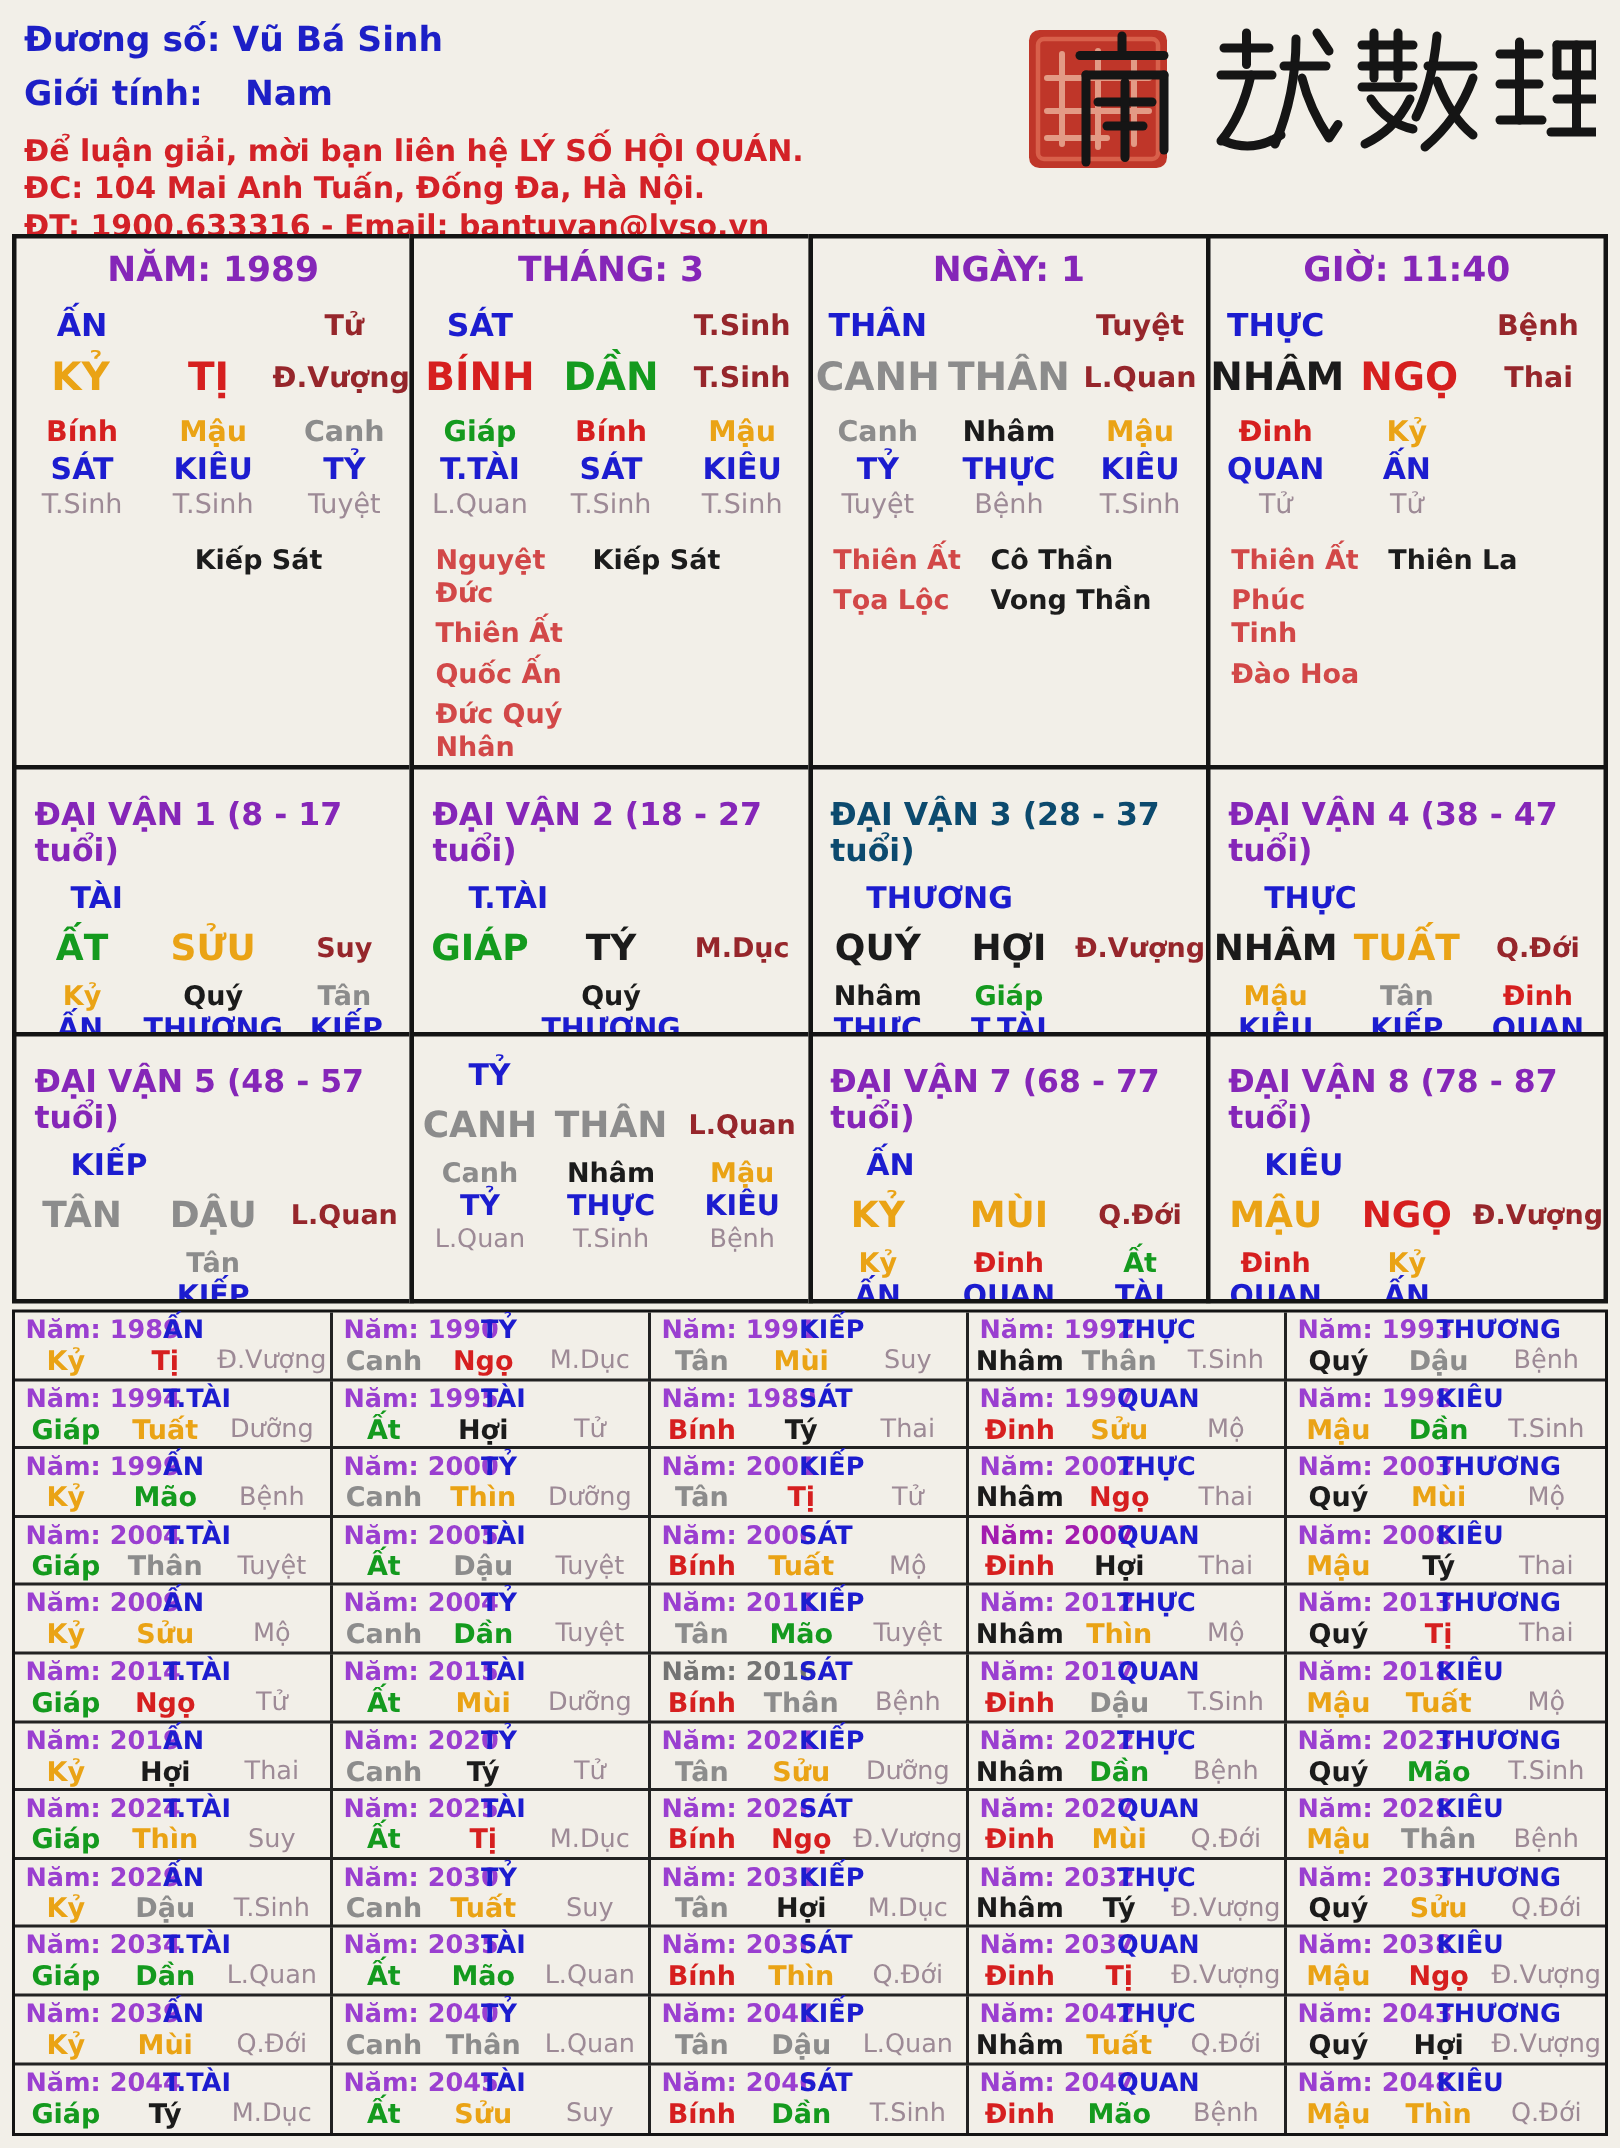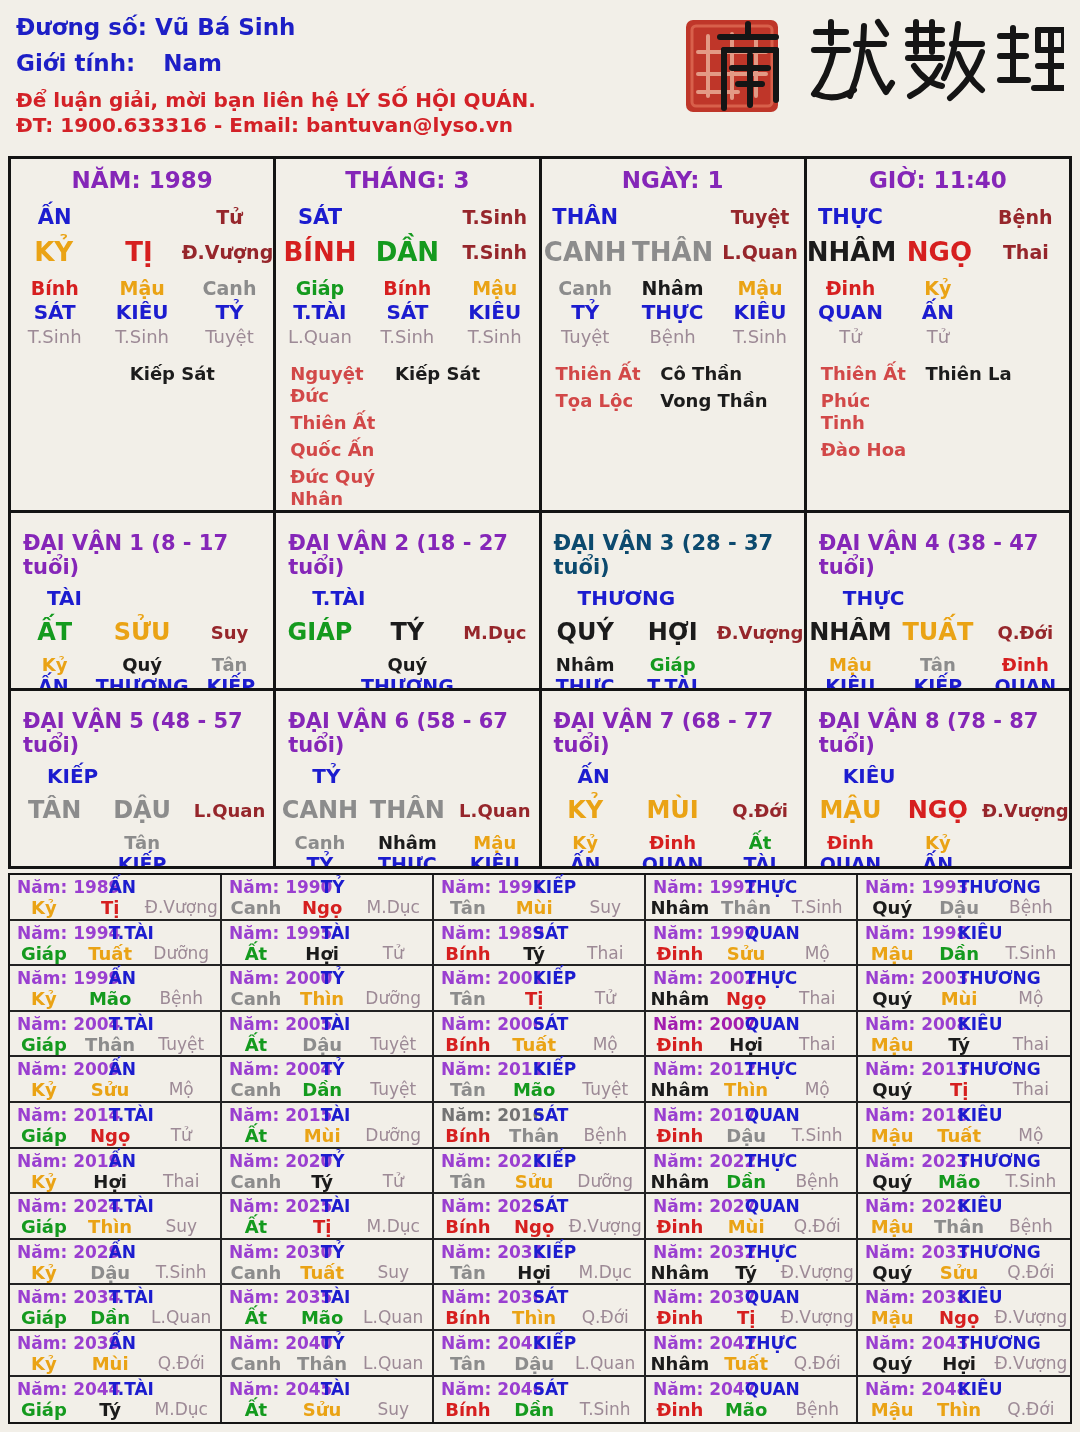--- a/index.html
+++ b/index.html
@@ -69,20 +69,21 @@
       <div class="h-line1">
         <span>Đương số:</span>
         <span class="val">Vũ Bá Sinh</span>
       </div>
       <div class="h-line2">
         <span>Giới tính:</span>
         <span class="val">Nam</span>
       </div>
       <div class="h-contact">
         <div>Để luận giải, mời bạn liên hệ LÝ SỐ HỘI QUÁN.</div>
+        <div>ĐC: 104 Mai Anh Tuấn, Đống Đa, Hà Nội.</div>
         <div>ĐT: 1900.633316 - Email: bantuvan@lyso.vn</div>
       </div>
     </div>
 
     <div class="h-logo">
       
       <svg width="380" height="120" viewBox="0 0 380 120">
         <g>
           <rect x="2" y="12" width="92" height="92" rx="7" fill="#bf3629"></rect>
           <rect x="8" y="18" width="80" height="80" rx="4" fill="none" stroke="#d8604b" stroke-width="3"></rect>
@@ -413,21 +414,20 @@
           <span style="color: rgb(28, 28, 207);">KIẾP</span>
           <span style="color: rgb(28, 28, 207);"></span>
         </div>
         <div class="r3 r-stg">
           <span style="color: rgb(157, 138, 150);"></span>
           <span style="color: rgb(157, 138, 150);">L.Quan</span>
           <span style="color: rgb(157, 138, 150);"></span>
         </div>
       </div>
       <div class="box dv">
-        <div class="dv-title" style="color: rgb(133, 38, 184);">ĐẠI VẬN 6 (58 - 67 tuổi)</div>
         <div class="dv-god" style="color: rgb(28, 28, 207);">TỶ</div>
         <div class="r3 r-main">
           <span style="color: rgb(140, 140, 140);">CANH</span>
           <span style="color: rgb(140, 140, 140);">THÂN</span>
           <span class="stg" style="color: rgb(150, 38, 43);">L.Quan</span>
         </div>
         <div class="r3 r-hid">
           <span style="color: rgb(140, 140, 140);">Canh</span>
           <span style="color: rgb(27, 27, 27);">Nhâm</span>
           <span style="color: rgb(234, 163, 21);">Mậu</span>

